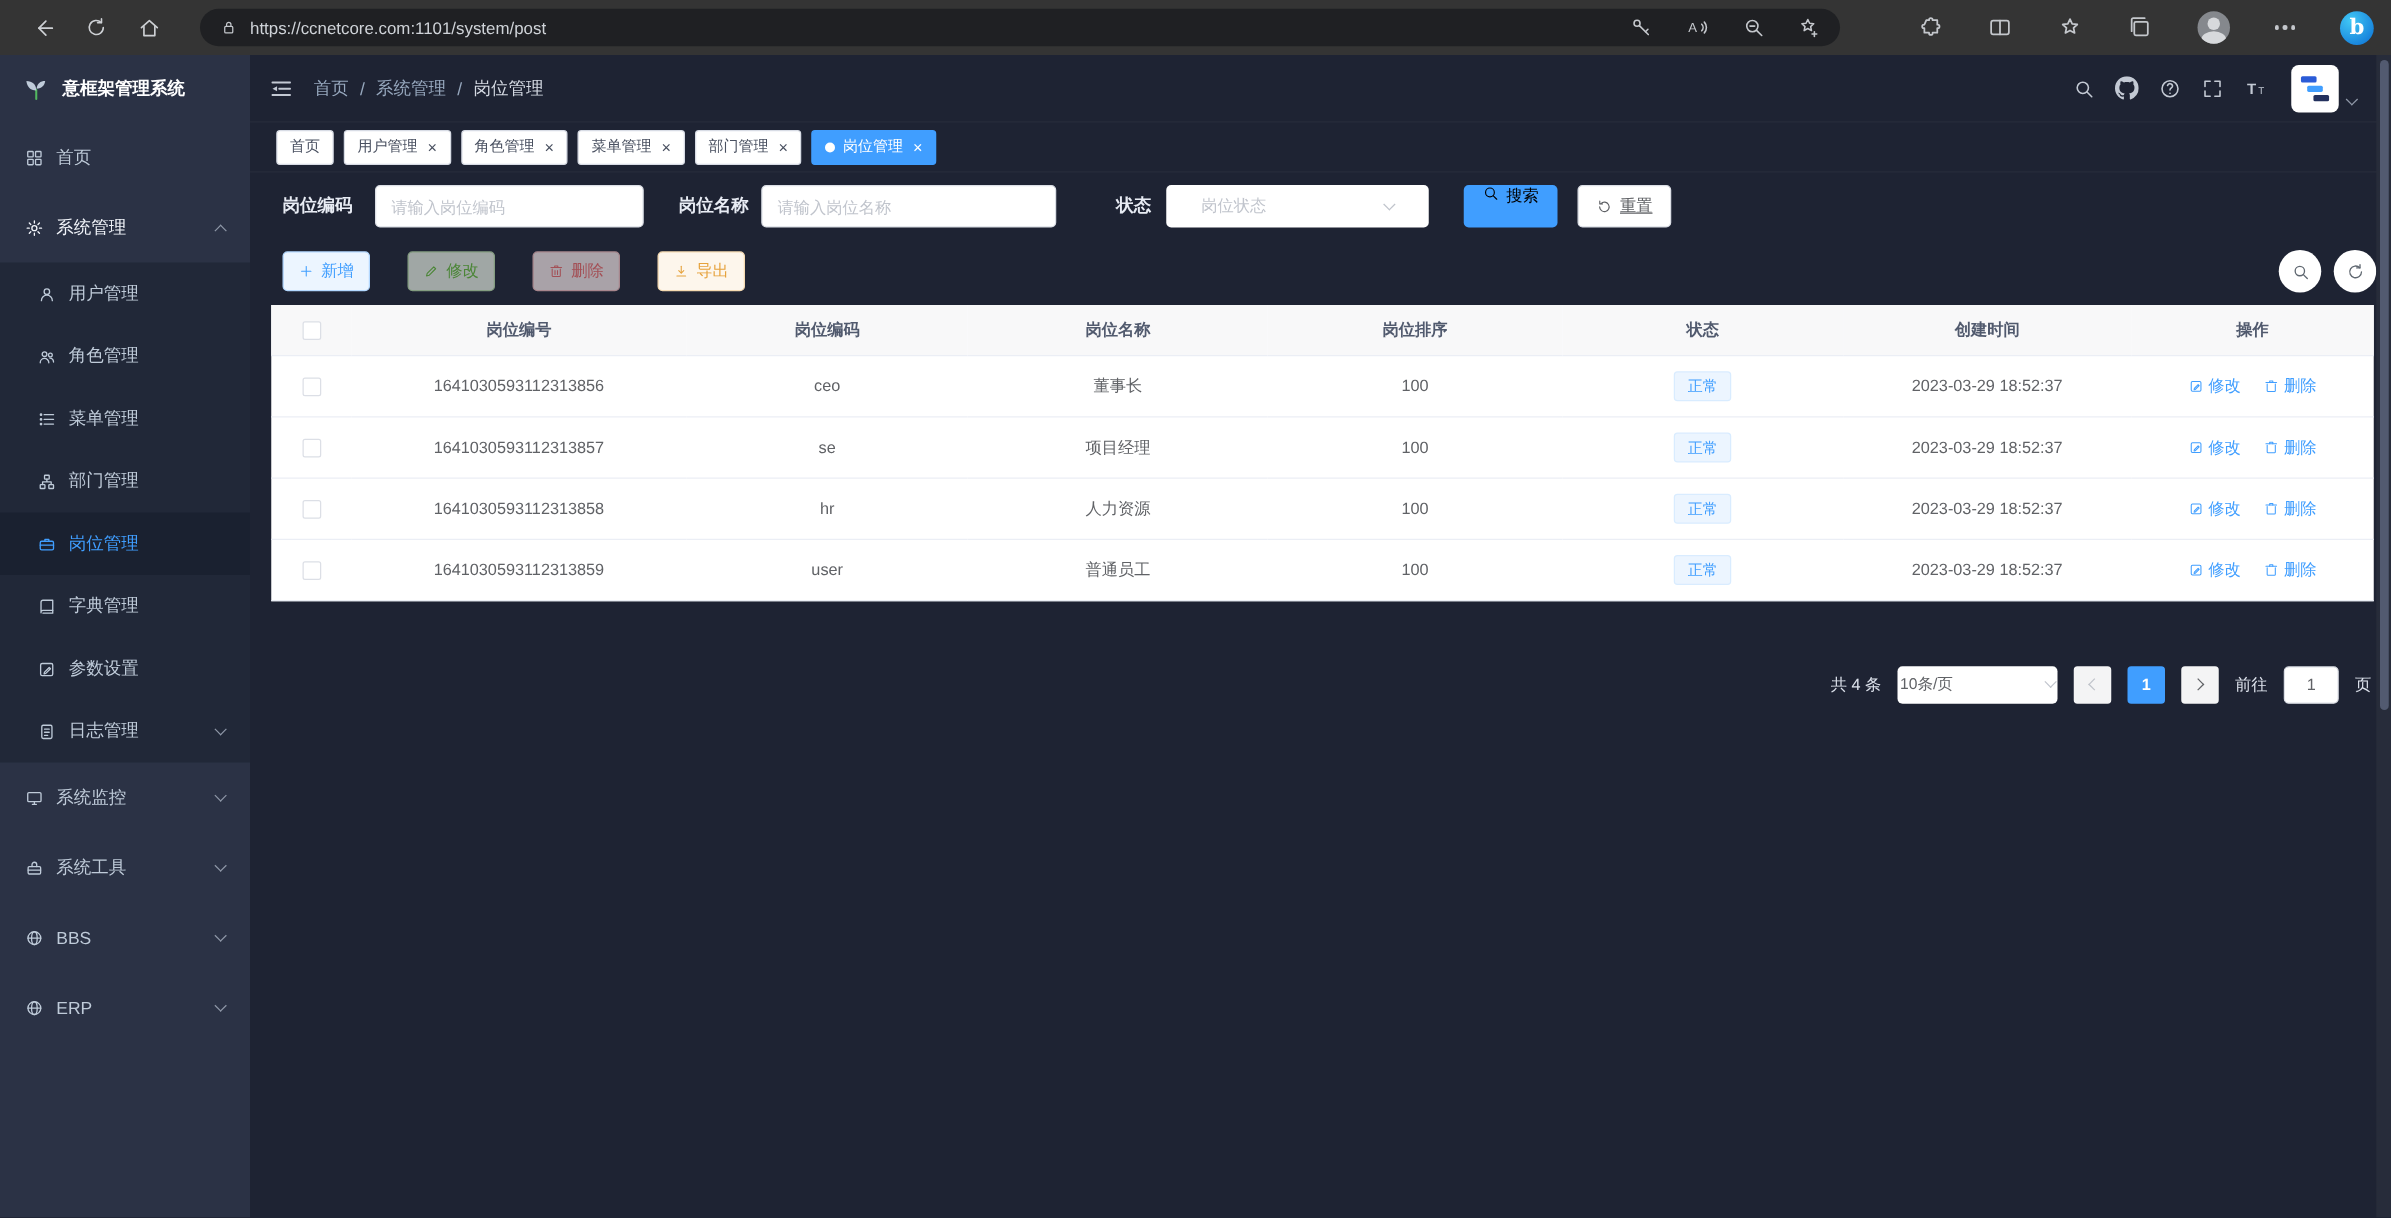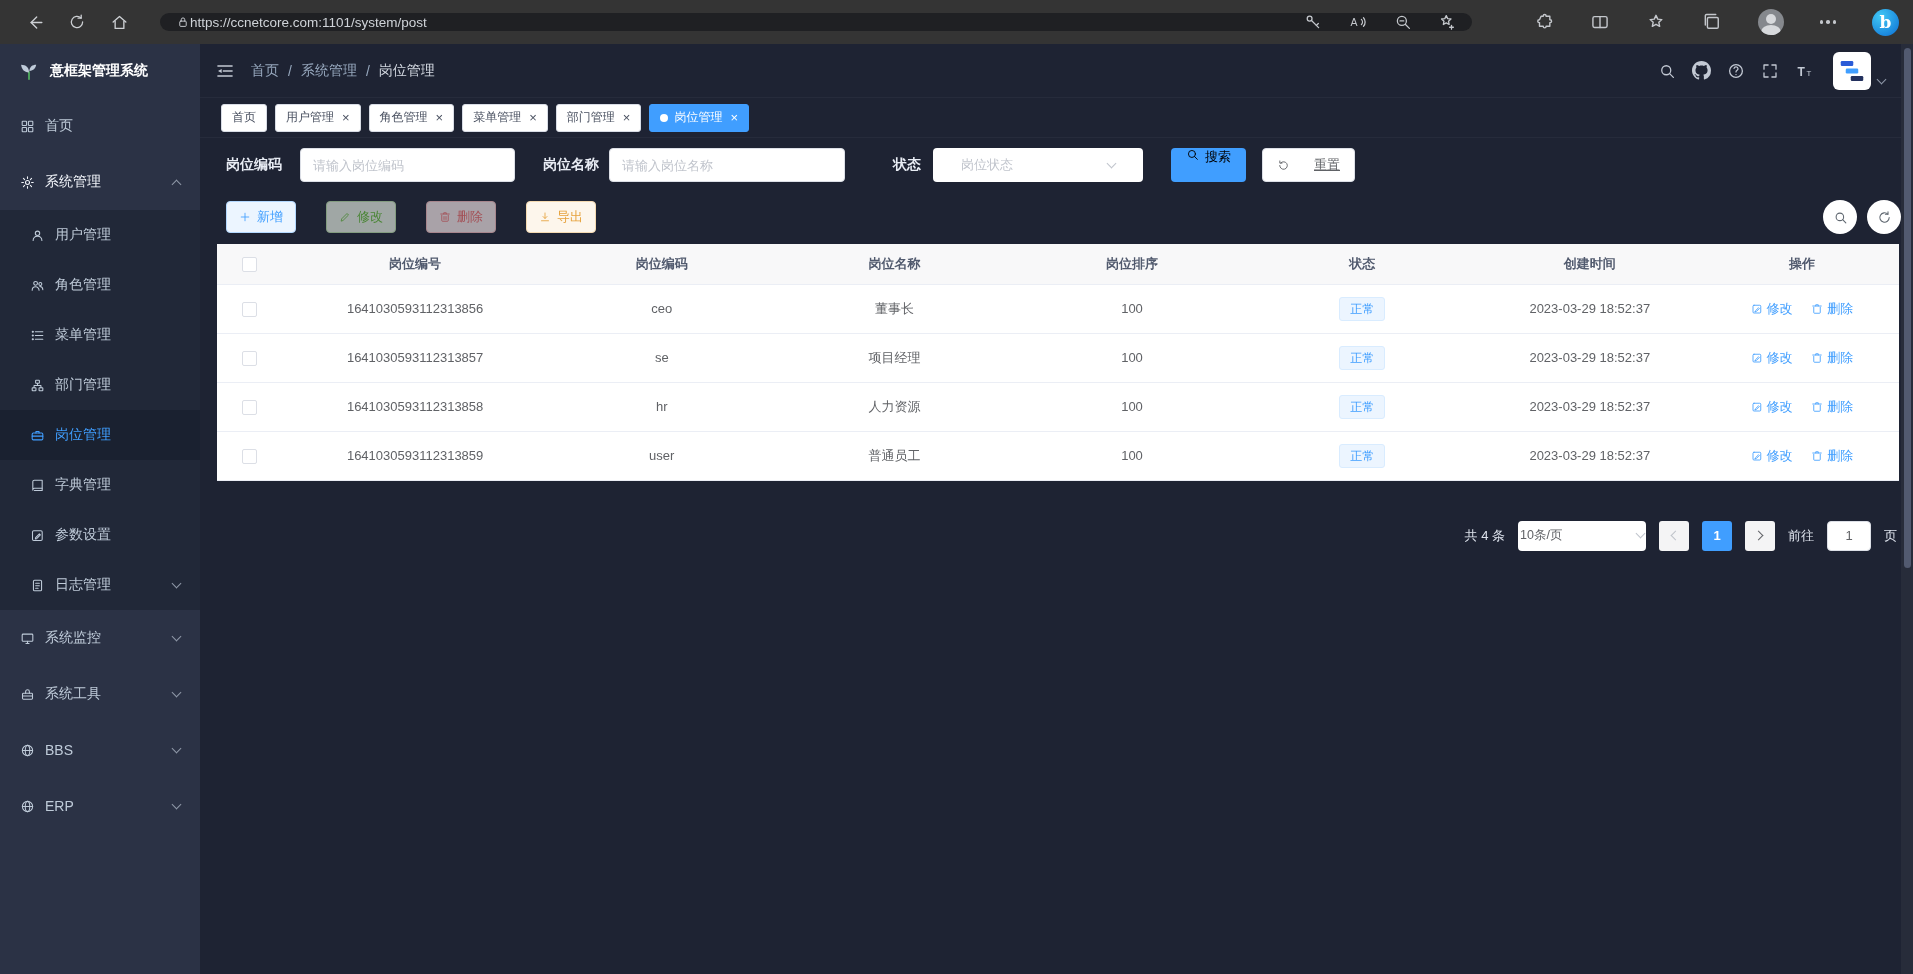--- a/index.html
+++ b/index.html
@@ -9,22 +9,22 @@
   }
   *{box-sizing:border-box; margin:0; padding:0;}
   body{width:1913px;height:974px;overflow:hidden;background:var(--main-bg);
        font-family:"Liberation Sans","DejaVu Sans",sans-serif;}
   .ic{stroke:currentColor;fill:none;stroke-width:1.7;stroke-linecap:round;stroke-linejoin:round;flex:none;}
   .icf{fill:currentColor;stroke:none;flex:none;}
 
   
   .browser{height:44px;background:var(--chrome-bg);display:flex;align-items:center;padding:0 12px 0 14px;}
   .nav-btn{width:42px;height:34px;display:flex;align-items:center;justify-content:center;color:#cdd0d4;border-radius:6px;}
-  .url-bar{margin-left:20px;width:1312px;height:18px;border-radius:15px;background:var(--urlbar-bg);
-           display:flex;align-items:center;padding:0 16px;color:#c4c7cc;flex:none;}
+  .url-bar{margin-left:20px;width:1312px;height:30px;border-radius:15px;background:var(--urlbar-bg);
+           display:flex;align-items:center;padding:0 16px;gap:10px;color:#c4c7cc;flex:none;}
   .url-text{flex:1;font-size:13.5px;color:#cfd3d8;white-space:nowrap;overflow:hidden;}
   .url-icons{display:flex;align-items:center;gap:26px;color:#c4c7cc;}
   .chrome-right{display:flex;align-items:center;gap:36px;margin-left:auto;color:#c4c7cc;padding-right:2px;}
   .avatar-chrome{width:26px;height:26px;border-radius:50%;background:#85888d;position:relative;overflow:hidden;flex:none;}
   .avatar-chrome .head{position:absolute;left:8px;top:5px;width:10px;height:10px;border-radius:50%;background:#d7d9dc;}
   .avatar-chrome .body{position:absolute;left:3px;top:16px;width:20px;height:14px;border-radius:50%;background:#d7d9dc;}
   .bing{width:27px;height:27px;border-radius:50%;background:radial-gradient(circle at 32% 28%,#41c8f5,#0b6ed4);
         color:#fff;display:flex;align-items:center;justify-content:center;font-size:17px;font-weight:bold;
         font-family:"DejaVu Serif",serif;flex:none;}
   .dots{display:flex;gap:3px;}
@@ -68,34 +68,34 @@
   .flabel{font-weight:bold;color:#e8ecf4;white-space:nowrap;}
   input.txt{height:34px;border:1px solid #dcdfe6;border-radius:4px;background:#fff;padding:0 12px;
             font-size:13px;color:#606266;outline:none;}
   input::placeholder{color:#c0c4cc;}
   .select-box{height:34px;border-radius:4px;background:#fff;display:flex;align-items:center;
               justify-content:space-between;padding:0 28px;color:#c0c4cc;font-size:13px;cursor:pointer;}
   .select-box .chev{border-color:#c0c4cc;}
   .btn-primary{height:34px;padding:0 15px;background:var(--accent);color:#000000;border:none;border-radius:4px;
                font-size:13px;display:inline-flex;align-items:flex-start;gap:6px;cursor:pointer;}
   .btn-default{height:34px;padding:0 14px;background:#fff;color:#606266;border:1px solid #dcdfe6;border-radius:4px;
-               font-size:13px;display:inline-flex;align-items:center;gap:24px;cursor:pointer;text-decoration:underline;}
+               font-size:13px;display:inline-flex;align-items:center;gap:6px;cursor:pointer;text-decoration:underline;}
 
   .toolbar{display:flex;align-items:center;gap:30px;padding:10px 12px 10px 26px;}
   .chip{height:32px;padding:0 12px;border-radius:4px;font-size:13px;display:inline-flex;align-items:center;gap:6px;
         border:1px solid transparent;cursor:pointer;}
   .chip.blue{background:#ecf5ff;border-color:#b3d8ff;color:var(--accent);}
   .chip.green{background:#f0f9eb;border-color:#c2e7b0;color:var(--success);opacity:.62;}
   .chip.red{background:#fef0f0;border-color:#fbc4c4;color:var(--danger);opacity:.62;}
   .chip.orange{background:#fdf6ec;border-color:#f5dab1;color:var(--warning);}
   .circles{margin-left:auto;display:flex;gap:10px;}
   .circle-btn{width:34px;height:34px;border-radius:50%;background:#fff;color:#5f6770;
               display:flex;align-items:center;justify-content:center;cursor:pointer;}
 
-  .table-card{margin:0 14px 0 17px;background:#fff;}
+  .table-card{margin:0 14px 12px 17px;background:#fff;}
   table{width:100%;table-layout:fixed;border-collapse:collapse;}
   th{height:40px;background:#f8f8f9;color:#515a6e;font-size:13px;font-weight:bold;text-align:center;}
   td{height:49px;font-size:13px;color:#606266;text-align:center;border-top:1px solid #ebeef5;
      white-space:nowrap;overflow:hidden;}
   tbody tr:last-child td{border-bottom:1px solid #ebeef5;}
   .cb{display:inline-block;width:15px;height:15px;border:1px solid #dcdfe6;border-radius:2px;background:#fff;
       vertical-align:middle;cursor:pointer;}
   .status-tag{display:inline-block;height:24px;line-height:22px;padding:0 10px;background:#ecf5ff;
               border:1px solid #d9ecff;color:var(--accent);border-radius:3px;font-size:12px;}
   .link{color:var(--accent);display:inline-flex;align-items:center;gap:4px;font-size:13px;cursor:pointer;text-decoration:none;}

